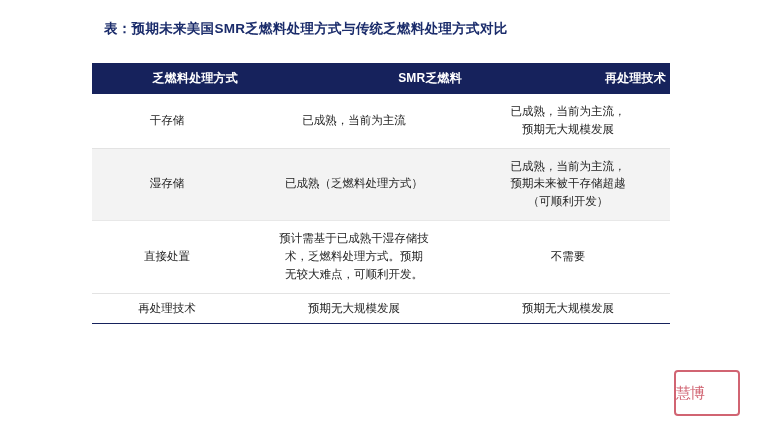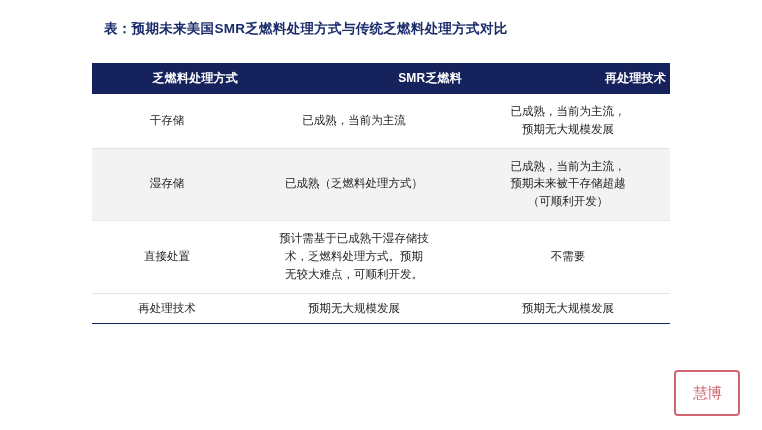--- a/index.html
+++ b/index.html
@@ -102,21 +102,21 @@
   .watermark {
     position: absolute;
     right: 22px;
     bottom: 14px;
     width: 62px;
     height: 42px;
     border: 2px solid #c94a5a;
     border-radius: 4px;
     display: flex;
     align-items: center;
-    justify-content: center;
+    justify-content: flex-start;
     opacity: 0.85;
   }
   .watermark .wm-text {
     font-size: 15px;
     color: #c94a5a;
     letter-spacing: -1px;
     font-family: "Liberation Serif", serif;
     line-height: 1;
     white-space: nowrap;
   }

